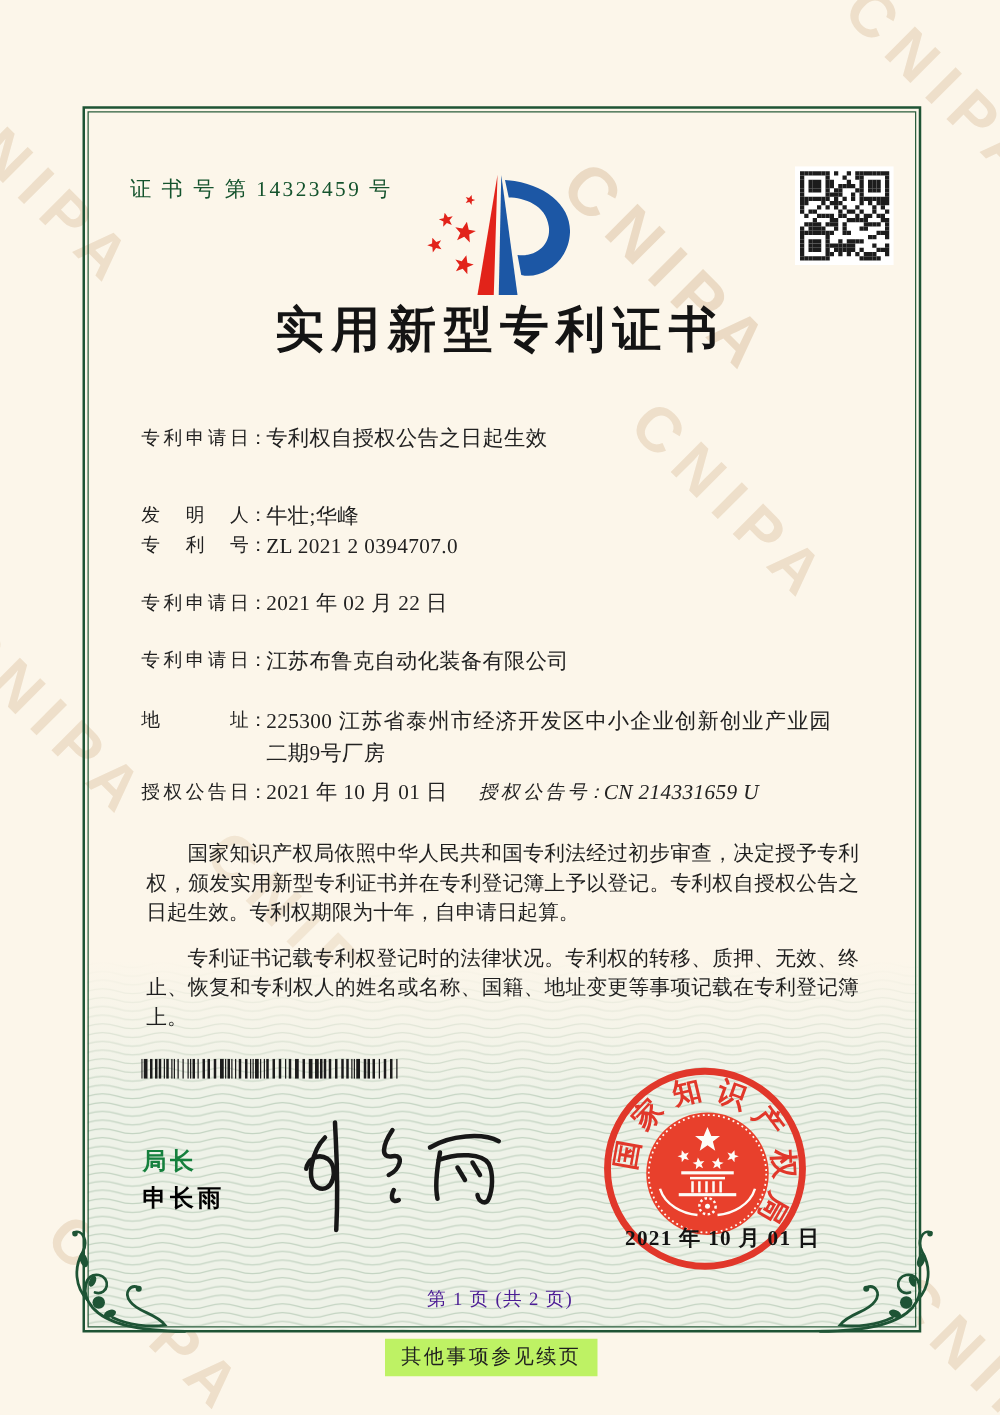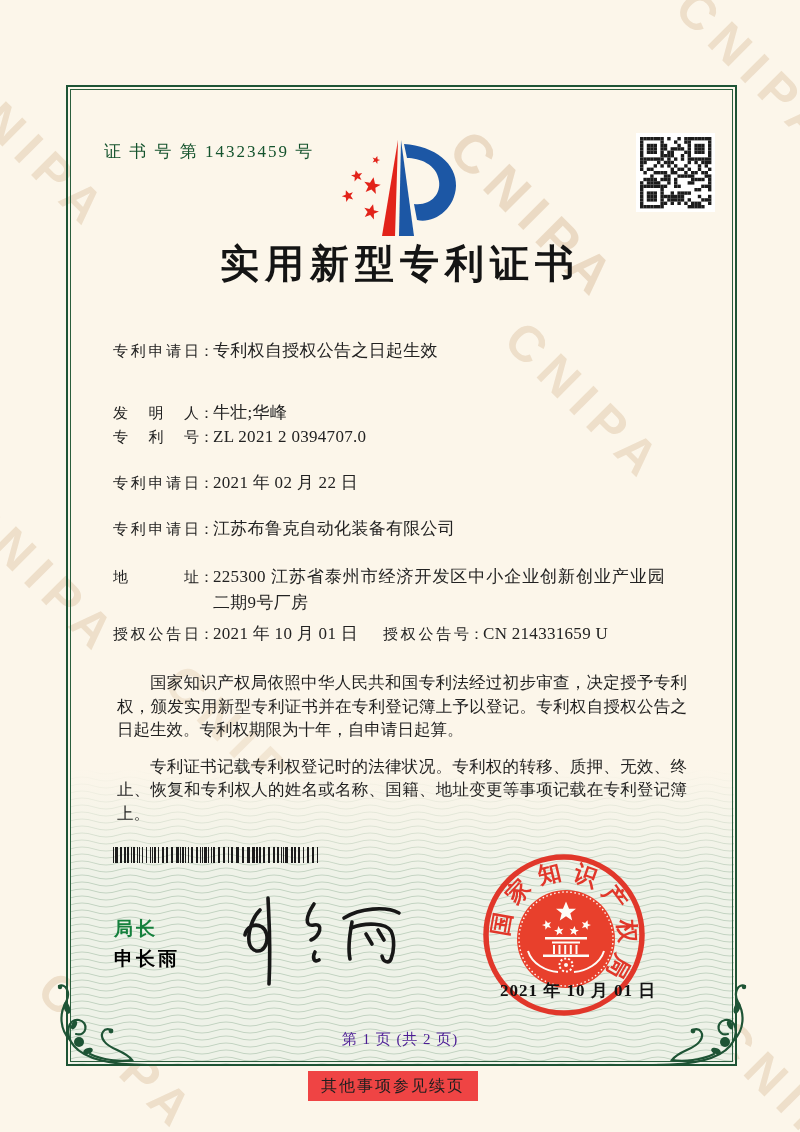--- a/index.html
+++ b/index.html
@@ -29,41 +29,41 @@
          font-size:39px;font-weight:bold;letter-spacing:6px;color:#141414;}
 
   .fields{position:absolute;left:113px;top:338px;width:600px;color:#222;}
   .frow{position:absolute;left:0;white-space:nowrap;font-size:17px;}
   .flabel{display:inline-block;width:86px;font-size:15px;text-align:justify;
           text-align-last:justify;text-justify:inter-character;vertical-align:top;
           white-space:normal;line-height:26px;}
   .fcolon{display:inline-block;width:14px;font-size:15px;vertical-align:top;line-height:26px;}
   .fvalue{letter-spacing:0.3px;vertical-align:top;line-height:26px;}
   .fvalue.wrap{display:inline-block;width:452px;white-space:normal;text-align:justify;}
-  .pair2{position:absolute;left:270px;top:0;}
+  .pair2{position:absolute;left:270px;top:0;font-style:italic;}
 
   .paras{position:absolute;left:104px;top:658px;width:596px;font-size:16.5px;
          line-height:23.5px;color:#1f1f1f;text-align:justify;}
   .paras p{margin:13px;text-indent:2em;}
 
   .barcode{position:absolute;left:113px;top:847px;}
 
   .issuer-title{position:absolute;left:114px;top:916px;font-family:"Liberation Sans",sans-serif;
                 font-weight:600;font-size:19px;letter-spacing:3px;color:#15803d;}
   .issuer-name{position:absolute;left:114px;top:946px;font-family:"Liberation Sans",sans-serif;
                font-weight:600;font-size:19px;letter-spacing:3px;color:#000000;}
   .signature{position:absolute;left:228px;top:882px;}
 
   .seal{position:absolute;left:460px;top:830px;}
   .seal-date{position:absolute;left:500px;top:979px;font-size:17px;font-weight:bold;
              letter-spacing:1px;color:#131313;white-space:nowrap;}
 
   .pageinfo{position:absolute;left:0;top:1030px;width:100%;text-align:center;
             font-size:15px;letter-spacing:1px;color:#4c1d95;}
-  .footnote{position:absolute;left:308px;top:1071px;width:170px;height:30px;background:#ef4444;
+  .footnote{position:absolute;left:308px;top:1071px;width:170px;height:30px;background:#bef264;
             text-align:center;font-size:16px;line-height:30px;letter-spacing:2px;color:#1f1f1f;}
 
   .corner{position:absolute;}
 </style>
 </head>
 <body>
 
 <div class="page">
 
   <div class="wm" style="left:30px;top:150px;">CNIPA</div>

